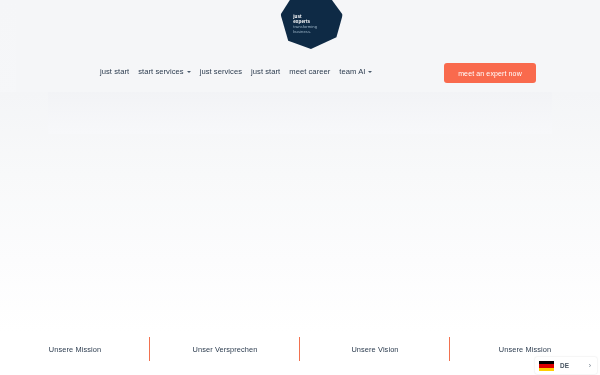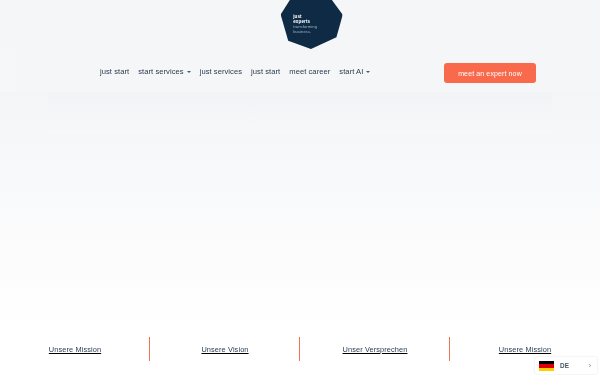--- a/index.html
+++ b/index.html
@@ -148,21 +148,20 @@
     background: #ffffff;
   }
   .tab-cell {
     flex: 1 1 0;
     position: relative;
     display: flex;
     align-items: center;
     justify-content: center;
     height: 100%;
     cursor: pointer;
-    text-decoration: underline;
   }
   .tab-label {
     font-size: 7.4px;
     color: #2b3b4e;
     letter-spacing: 0.1px;
     white-space: nowrap;
     padding-bottom: 8px;
   }
   .tab-divider {
     position: absolute;
@@ -244,43 +243,43 @@
       <div class="nav-item">
         <span>just services</span>
       </div>
       <div class="nav-item">
         <span>just start</span>
       </div>
       <div class="nav-item">
         <span>meet career</span>
       </div>
       <div class="nav-item">
-        <span>start AI</span>
+        <span>team AI</span>
         <span class="chevron-down"></span>
       </div>
     </nav>
 
     <button id="cta-button">meet an expert now</button>
   </div>
 
   <div id="hero">
     <div id="hero-band"></div>
   </div>
 
   <div id="tabs">
     <div class="tab-cell">
       <span class="tab-label">Unsere Mission</span>
       <span class="tab-divider"></span>
     </div>
     <div class="tab-cell">
+      <span class="tab-label">Unser Versprechen</span>
+      <span class="tab-divider"></span>
+    </div>
+    <div class="tab-cell">
       <span class="tab-label">Unsere Vision</span>
-      <span class="tab-divider"></span>
-    </div>
-    <div class="tab-cell">
-      <span class="tab-label">Unser Versprechen</span>
       <span class="tab-divider"></span>
     </div>
     <div class="tab-cell">
       <span class="tab-label">Unsere Mission</span>
 
     </div>
   </div>
 
   <div id="lang-widget">
     <span id="flag-de"></span>

